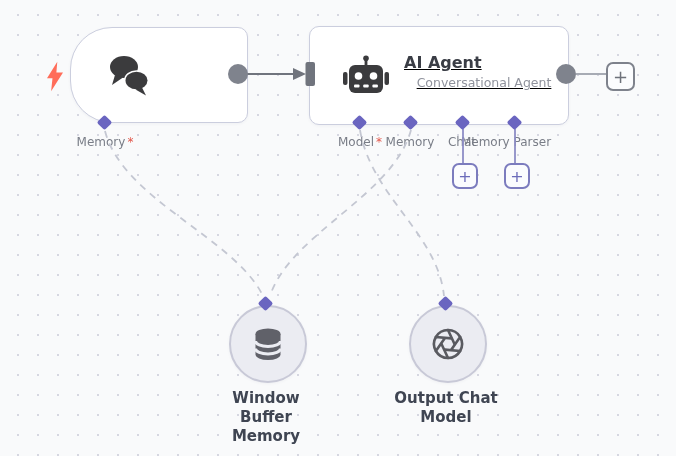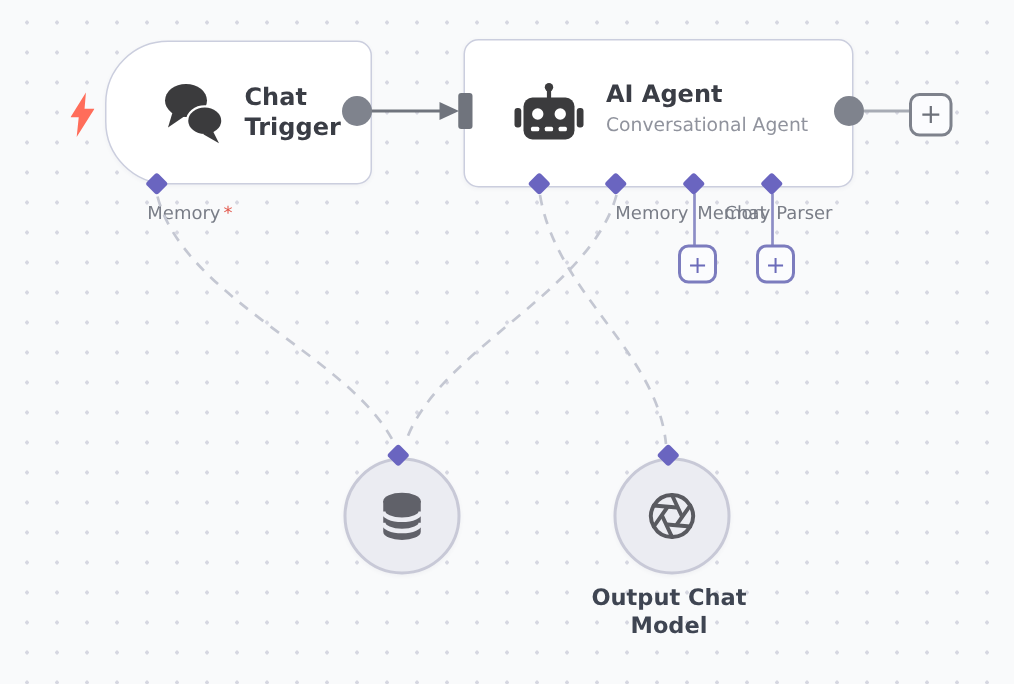--- a/index.html
+++ b/index.html
@@ -11,22 +11,22 @@
     background-size:20px 20px;background-position:8px 5px;
   }
   .node-rect{
     position:absolute;background:#fff;border:1.5px solid #cbcede;
     box-shadow:0 1px 3px rgba(80,80,120,0.06);z-index:2;display:flex;align-items:center;
   }
   #chat-trigger-node{left:70px;top:27px;width:176px;height:94px;border-radius:42px 10px 10px 42px;}
   #ai-agent-node{left:309px;top:26px;width:258px;height:97px;border-radius:10px;}
   .node-title{font-size:16px;font-weight:600;color:#3a3d45;line-height:20px;}
   #chat-trigger-title{position:absolute;left:92px;top:27px;width:70px;}
-  #ai-agent-text{position:absolute;left:94px;top:26px;width:160px;}
-  #ai-agent-subtitle{font-size:12.5px;color:#90939d;margin-top:2px;line-height:16px;}
+  #ai-agent-text{position:absolute;left:94px;top:26px;width:160px;text-decoration:underline;}
+  #ai-agent-subtitle{font-size:12.5px;color:#90939d;margin-top:2px;line-height:16px;text-align:center;}
   .node-icon{position:absolute;}
   #chat-icon{left:36px;top:25px;width:44px;height:44px;}
   #robot-icon{left:31px;top:27px;width:50px;height:42px;}
   #lightning{position:absolute;left:47px;top:61px;width:16px;height:31px;z-index:2;}
   .circle-node{
     position:absolute;width:74px;height:74px;border-radius:50%;
     background:#ebecf2;border:2px solid #c8c9d7;z-index:2;
     display:flex;align-items:center;justify-content:center;
     box-shadow:0 1px 3px rgba(80,80,120,0.06);
   }
@@ -36,21 +36,21 @@
     position:absolute;top:389px;text-align:center;font-size:15px;font-weight:700;
     color:#3f4552;line-height:19px;z-index:2;
   }
   #wbm-label{left:206px;width:120px;}
   #openai-label{left:391px;width:110px;}
   .port-diamond{
     position:absolute;width:11px;height:11px;background:#6a65c0;border-radius:2px;
     transform:rotate(45deg);z-index:4;
   }
   .port-label{
-    position:absolute;top:135px;width:100px;text-align:right;font-size:12px;
+    position:absolute;top:135px;width:100px;text-align:center;font-size:12px;
     color:#797d87;z-index:2;white-space:nowrap;
   }
   .req-marker{color:#e25549;margin-left:2px;}
   .plus-btn{
     position:absolute;display:flex;align-items:center;justify-content:center;
     background:#fbfcfe;z-index:4;cursor:pointer;user-select:none;
   }
   .plus-purple{width:22px;height:22px;border:2px solid #7c7cbe;border-radius:7px;
     color:#6c6cba;font-size:16px;font-weight:400;}
   .plus-gray{width:25px;height:25px;border:2px solid #7e828c;border-radius:7px;
@@ -70,21 +70,20 @@
     <svg id="chat-icon" class="node-icon" viewBox="0 0 44 44">
       <ellipse cx="17" cy="14" rx="14" ry="11" fill="#3b3b3d"></ellipse>
       <path d="M8 22 L5 32 L16 24.5 Z" fill="#3b3b3d"></path>
       <g stroke="#ffffff" stroke-width="3" fill="#3b3b3d">
         <ellipse cx="29.5" cy="27.5" rx="11" ry="8.8"></ellipse>
         <path d="M35 34.5 L39 42.5 L28.5 36.5 Z"></path>
       </g>
       <ellipse cx="29.5" cy="27.5" rx="11" ry="8.8" fill="#3b3b3d"></ellipse>
       <path d="M35 34.5 L39 42.5 L28.5 36.5 Z" fill="#3b3b3d"></path>
     </svg>
-    <div id="chat-trigger-title" class="node-title">Chat Trigger</div>
   </div>
 
   <div id="ai-agent-node" class="node-rect">
     <svg id="robot-icon" class="node-icon" viewBox="0 0 50 40">
       <circle cx="25" cy="3.2" r="2.8" fill="#3b3b3d"></circle>
       <rect x="23.6" y="4.5" width="2.8" height="6" fill="#3b3b3d"></rect>
       <rect x="8" y="10" width="34" height="28" rx="6" fill="#3b3b3d"></rect>
       <rect x="2" y="17" width="4.5" height="13" rx="2" fill="#3b3b3d"></rect>
       <rect x="43.5" y="17" width="4.5" height="13" rx="2" fill="#3b3b3d"></rect>
       <circle cx="17.5" cy="21" r="3.8" fill="#ffffff"></circle>
@@ -121,20 +120,23 @@
   <div class="port-diamond" style="left:354px;top:117px;"></div>
   <div class="port-diamond" style="left:405px;top:117px;"></div>
   <div class="port-diamond" style="left:457px;top:117px;"></div>
   <div class="port-diamond" style="left:509px;top:117px;"></div>
   <div class="port-diamond" style="left:260px;top:298px;"></div>
   <div class="port-diamond" style="left:440px;top:298px;"></div>
 
   <div class="port-label" style="left:55px;">
     <span>Memory</span><span class="req-marker">*</span>
   </div>
+  <div class="port-label" style="left:310px;">
+    <span>Model</span><span class="req-marker">*</span>
+  </div>
   <div class="port-label" style="left:361px;">
     <span>Memory</span><span class="req-marker"></span>
   </div>
   <div class="port-label" style="left:413px;">
     <span>Chat</span><span class="req-marker"></span>
   </div>
   <div class="port-label" style="left:457px;">
     <span>Memory Parser</span><span class="req-marker"></span>
   </div>
 
@@ -149,20 +151,21 @@
     </div>
 
   <div id="wbm-circle" class="circle-node">
     <svg width="36" height="36" viewBox="0 0 36 36">
       <ellipse cx="18" cy="8" rx="12.5" ry="5.5" fill="#606169"></ellipse>
       <path d="M5.5 8 v20.5 a12.5 5.5 0 0 0 25 0 V8 Z" fill="#606169"></path>
       <path d="M5.5 15 a12.5 5.5 0 0 0 25 0" fill="none" stroke="#ebecf2" stroke-width="3"></path>
       <path d="M5.5 22.5 a12.5 5.5 0 0 0 25 0" fill="none" stroke="#ebecf2" stroke-width="3"></path>
     </svg>
   </div>
+  <div id="wbm-label" class="sub-node-label">Window Buffer Memory</div>
 
   <div id="openai-circle" class="circle-node">
     <svg width="40" height="40" viewBox="-20 -20 40 40">
       <g fill="none" stroke="#595a60" stroke-width="2.6" stroke-linecap="round" stroke-linejoin="round">
         <path d="M 0 -14 A 14 14 0 0 1 12.12 -7 L 3.25 5.63"></path>
         <path d="M 0 -14 A 14 14 0 0 1 12.12 -7 L 3.25 5.63" transform="rotate(60)"></path>
         <path d="M 0 -14 A 14 14 0 0 1 12.12 -7 L 3.25 5.63" transform="rotate(120)"></path>
         <path d="M 0 -14 A 14 14 0 0 1 12.12 -7 L 3.25 5.63" transform="rotate(180)"></path>
         <path d="M 0 -14 A 14 14 0 0 1 12.12 -7 L 3.25 5.63" transform="rotate(240)"></path>
         <path d="M 0 -14 A 14 14 0 0 1 12.12 -7 L 3.25 5.63" transform="rotate(300)"></path>

